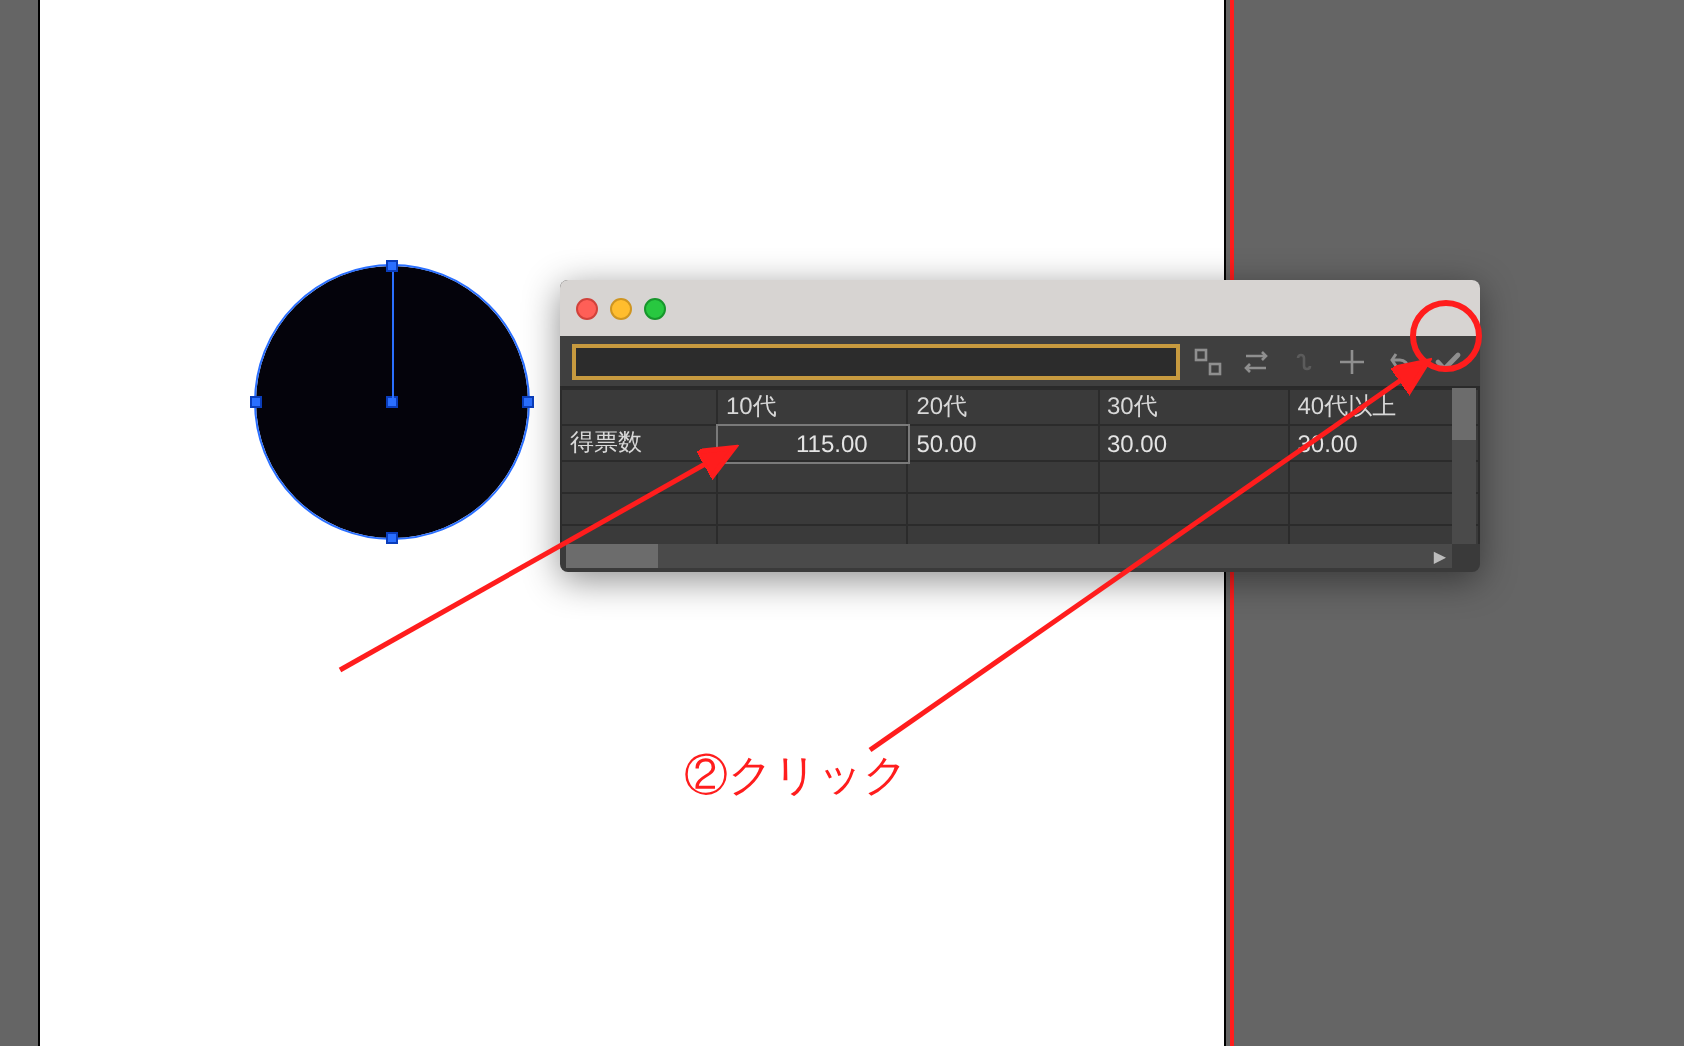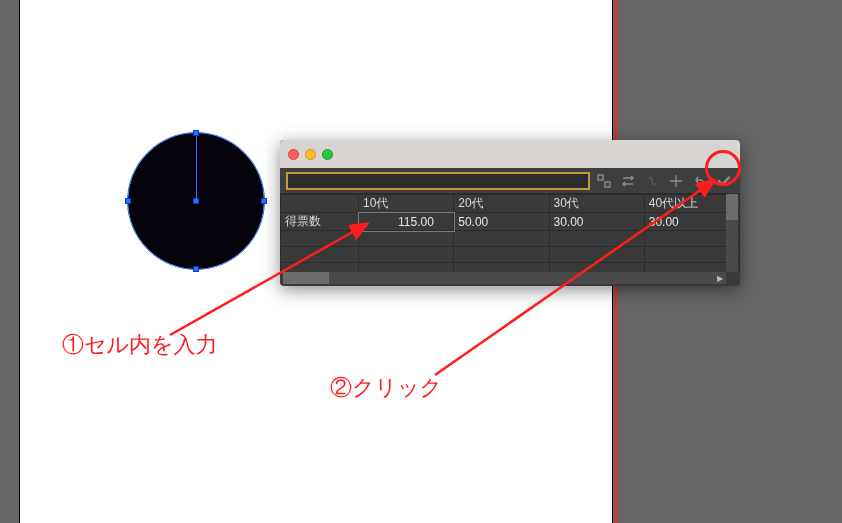--- a/index.html
+++ b/index.html
@@ -47,21 +47,21 @@
   }
 
   
   .ann-text {
     position: absolute;
     color: #ff1d1d;
     font-size: 22px;
     white-space: nowrap;
   }
   #ann1-text { left: 62px; top: 330px; }
-  #ann2-text { left: 330px; top: 373px; }
+  #ann2-text { left: 342px; top: 373px; }
 
   .ann-circle {
     position: absolute;
     border: 3px solid #ff1d1d;
     border-radius: 50%;
     width: 36px; height: 36px;
   }
   #ann2-circle { left: 705px; top: 150px; }
 
   .arrow {
@@ -292,21 +292,20 @@
       <span class="arrow-left">
           <span class="tri">◀</span>
         </span>
       <div class="thumb"></div>
       <span class="arrow-right">
           <span class="tri">▶</span>
         </span>
     </div>
   </div>
 
-  <span id="ann1-text" class="ann-text">①セル内を入力</span>
   <span id="ann2-text" class="ann-text">②クリック</span>
   <span id="ann2-circle" class="ann-circle"></span>
 
   <svg class="arrow" style="left:160px; top:215px;" width="220" height="140">
     <defs>
         <marker id="ah1" markerWidth="8" markerHeight="8" refX="6" refY="3" orient="auto">
       <path d="M0 0L7 3L0 6Z" fill="#ff1d1d"></path>
         </marker>
       </defs>
     <line x1="10" y1="120" x2="205" y2="10" stroke="#ff1d1d" stroke-width="2.5" marker-end="url(#ah1)"></line>

